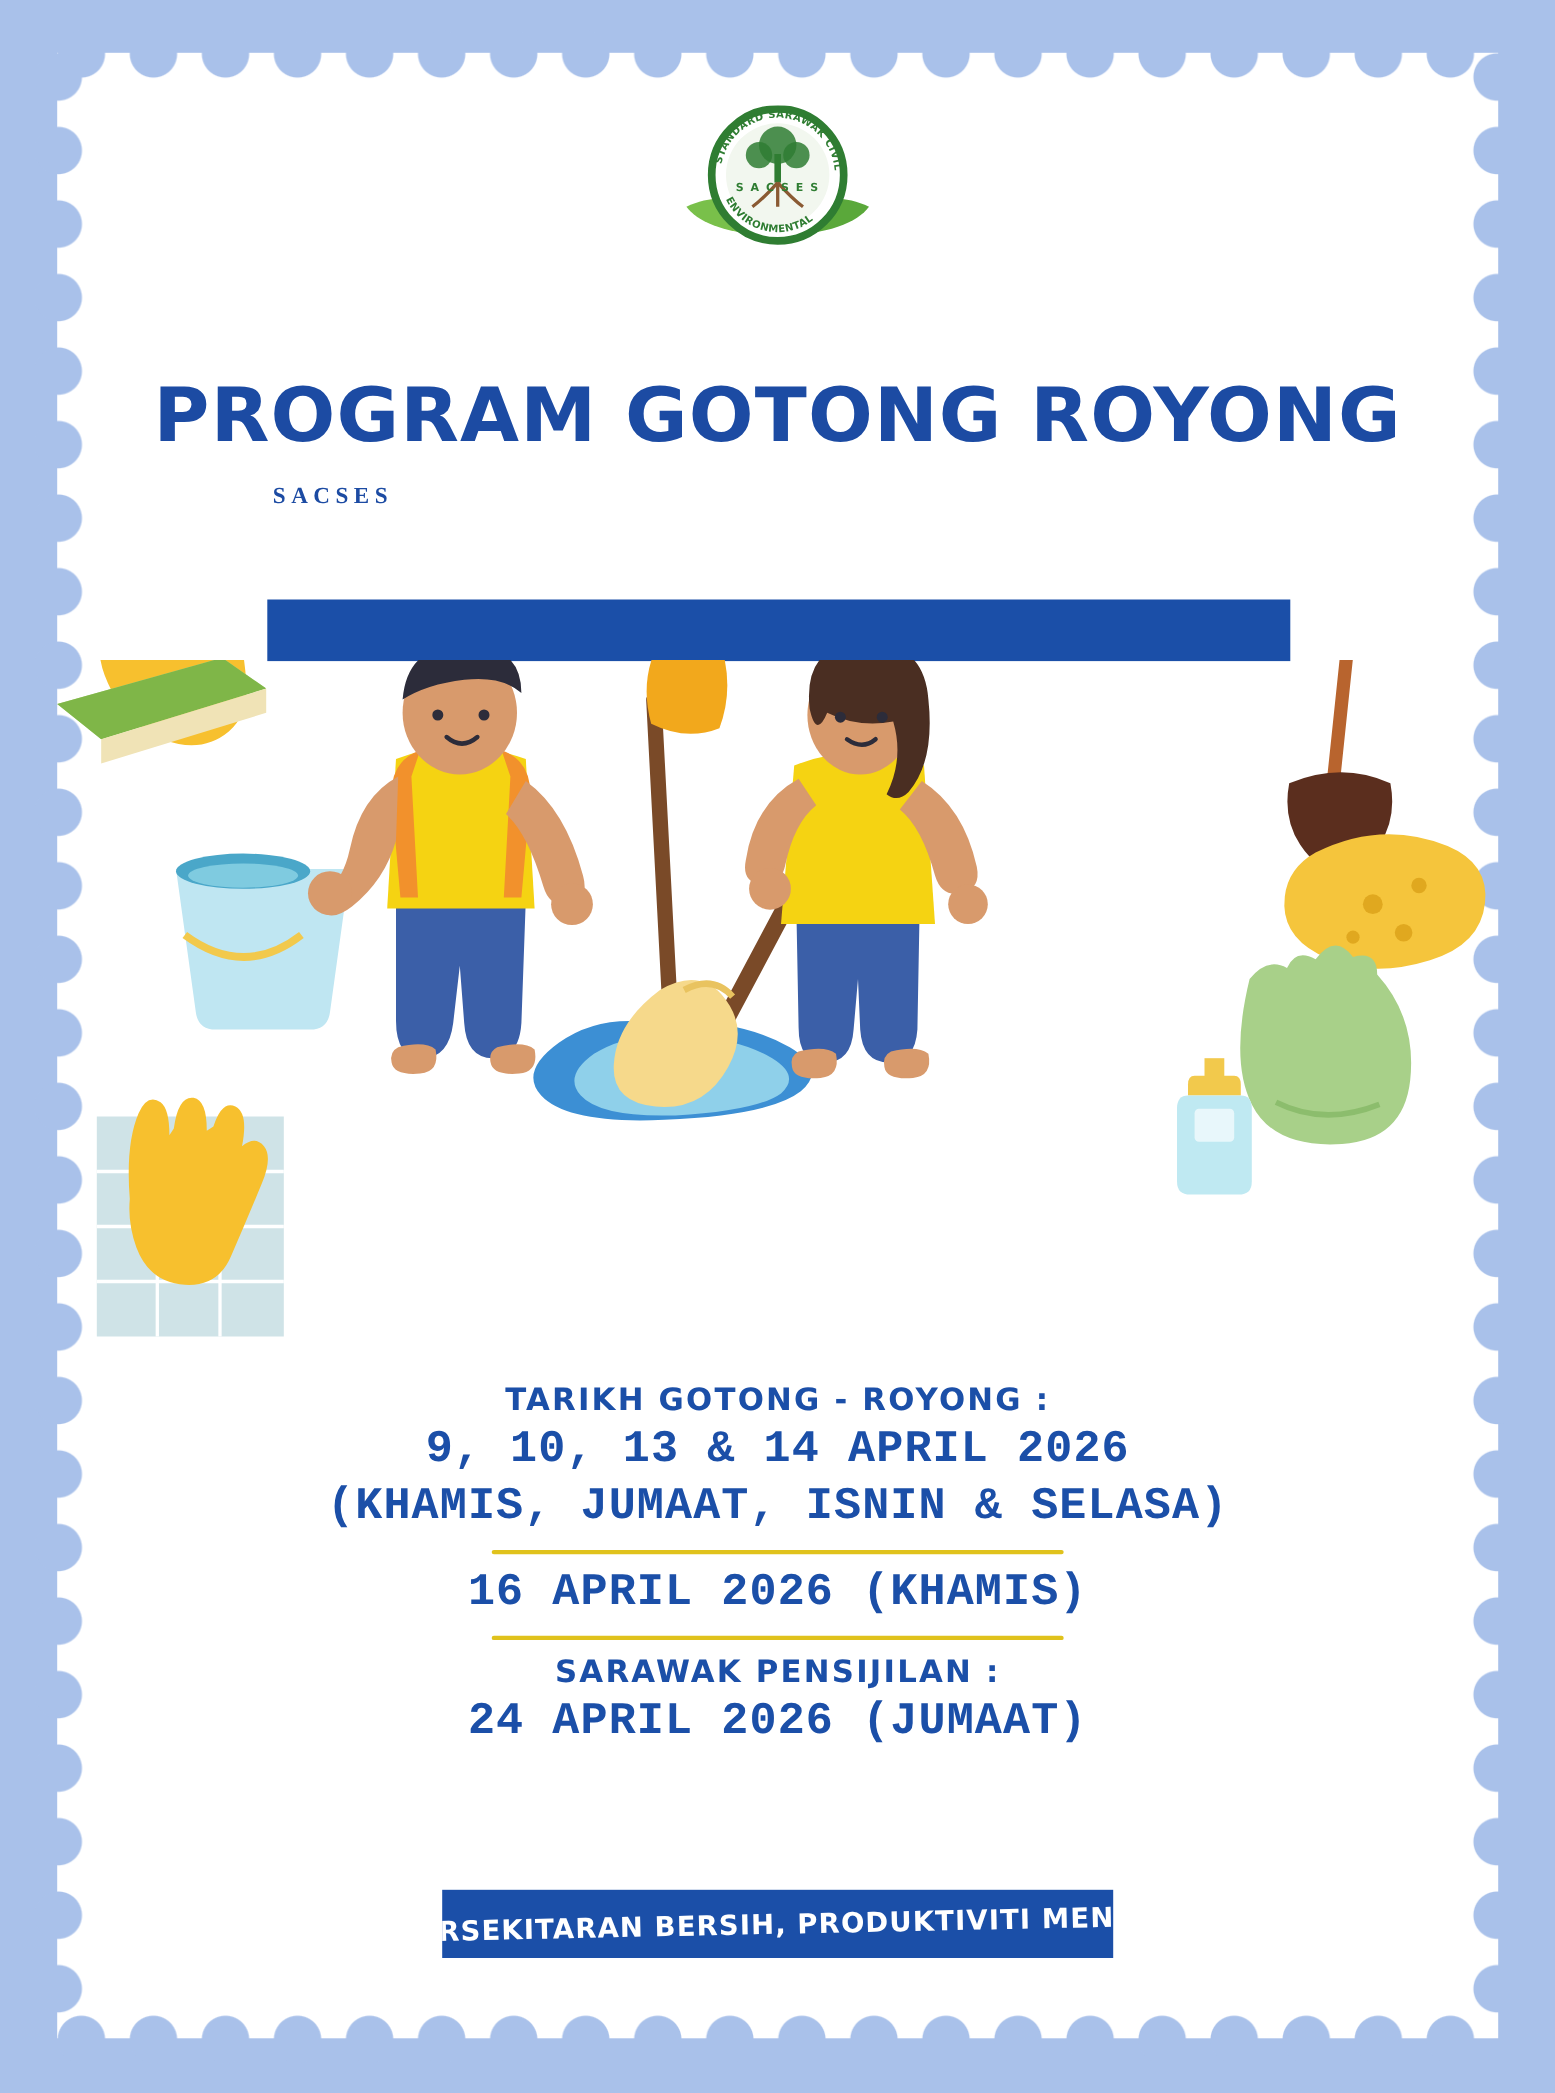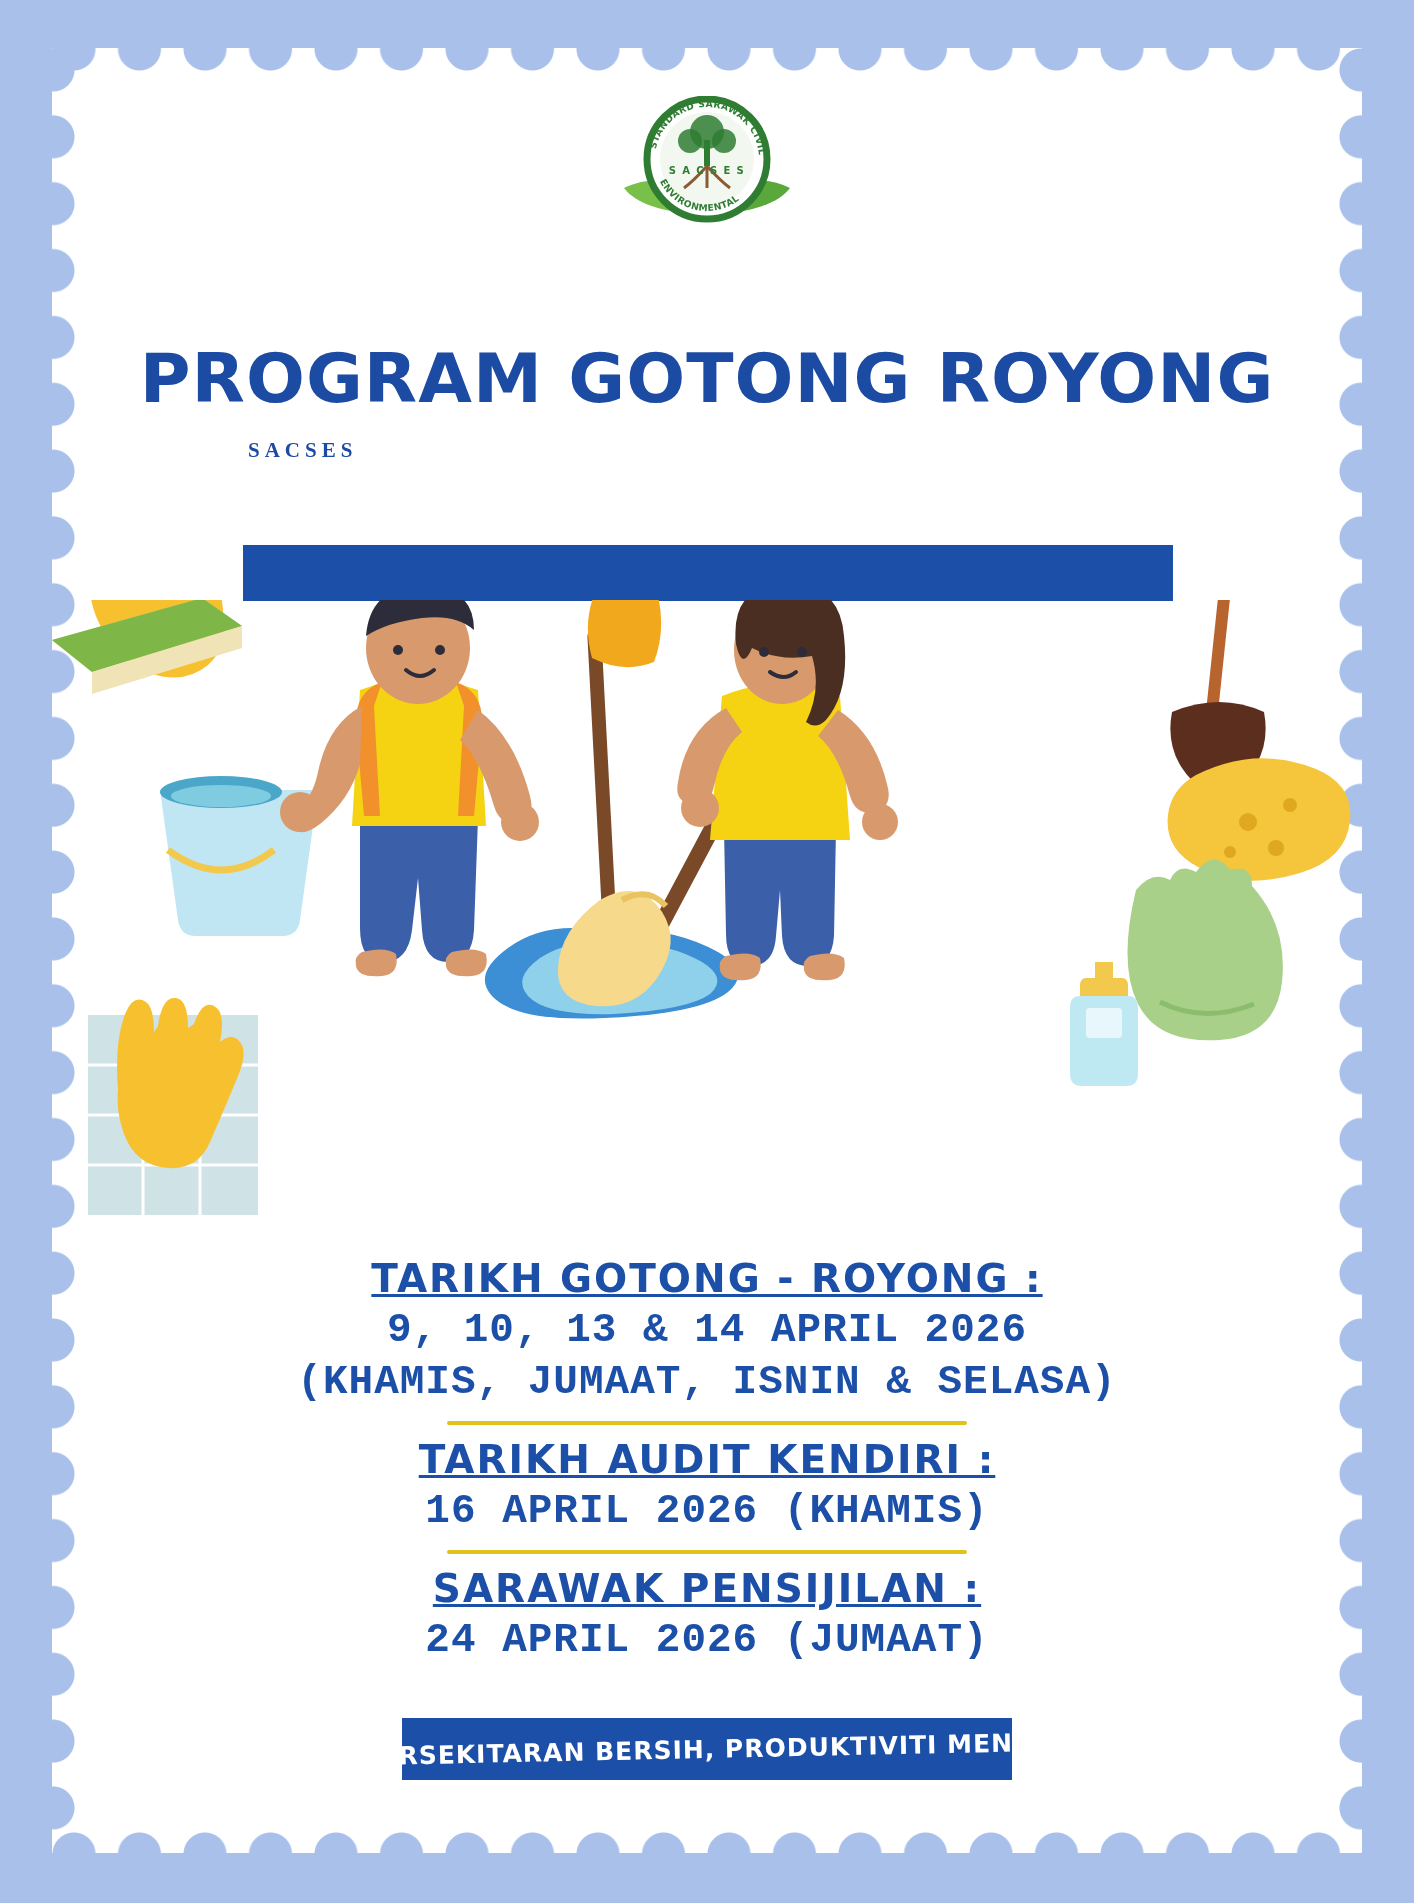--- a/index.html
+++ b/index.html
@@ -100,24 +100,23 @@
     position: absolute;
     left: 0;
     top: 1250px;
     width: 1414px;
     text-align: center;
     color: #1b4fa8;
     font-family: "DejaVu Sans", sans-serif;
     font-weight: 700;
   }
   .dates .line-sm {
-    font-size: 39px;
+    font-size: 28px;
     letter-spacing: 2px;
     margin: 6px 0;
-    text-decoration: underline;
   }
   .dates .line-lg {
     font-size: 41px;
     letter-spacing: 1px;
     margin: 6px 0;
     font-family: Liberation Mono, monospace;
   }
   .divider {
     width: 520px;
     height: 4px;
@@ -315,21 +314,20 @@
     </svg>
   </div>
 
   <div class="dates">
     <div class="line-sm">TARIKH GOTONG - ROYONG :</div>
     <div class="line-lg">9, 10, 13 &amp; 14 APRIL 2026</div>
     <div class="line-lg">(KHAMIS, JUMAAT, ISNIN &amp; SELASA)</div>
 
     <div class="divider"></div>
 
-    <div class="line-sm">TARIKH AUDIT KENDIRI :</div>
     <div class="line-lg">16 APRIL 2026 (KHAMIS)</div>
 
     <div class="divider"></div>
 
     <div class="line-sm">SARAWAK PENSIJILAN :</div>
     <div class="line-lg">24 APRIL 2026 (JUMAAT)</div>
   </div>
 
   <div class="banner">
     <span>"PERSEKITARAN BERSIH, PRODUKTIVITI MENING</span>

